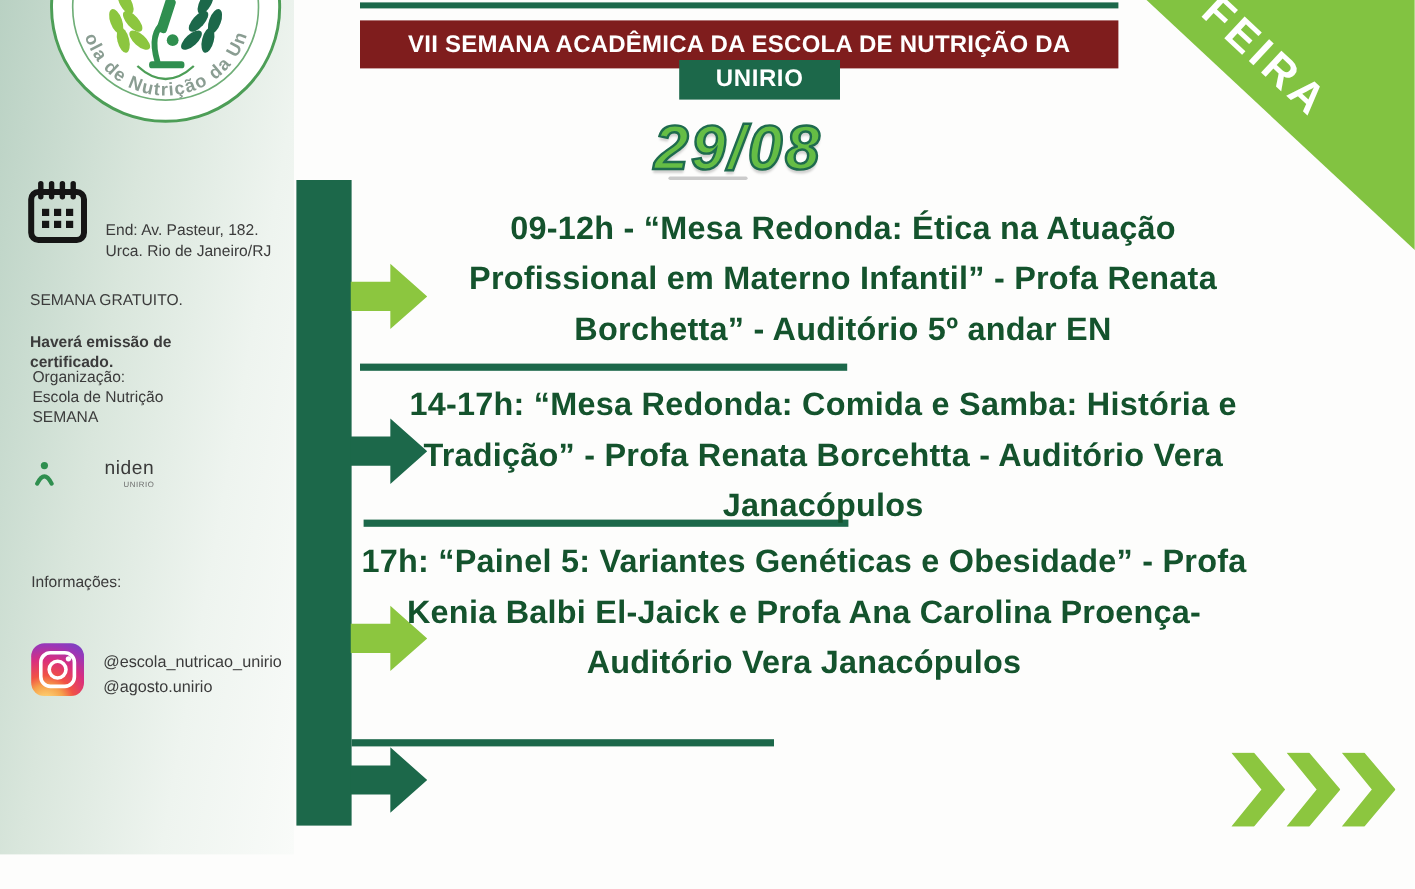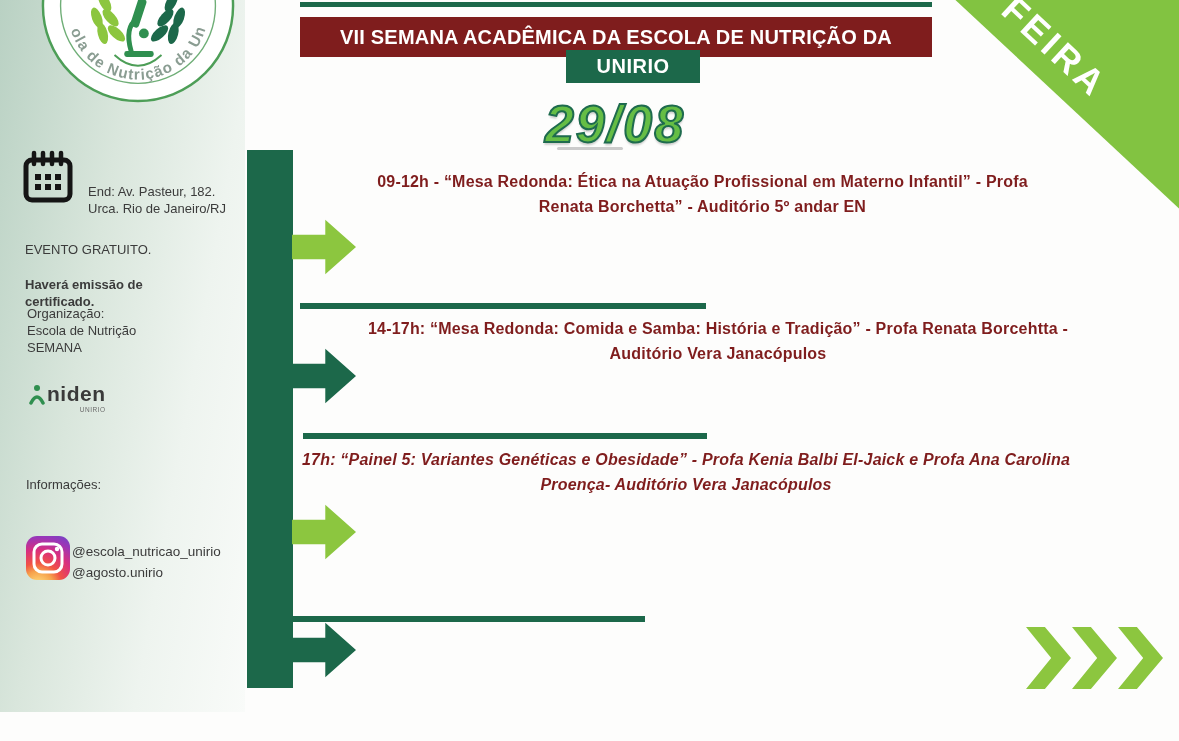--- a/index.html
+++ b/index.html
@@ -15,29 +15,29 @@
   .seal{position:absolute;left:40px;top:-92px;width:196px;height:196px;}
   .side-text{position:absolute;color:#3b3b3b;font-size:13px;line-height:1.32;}
   .date-range{left:88px;top:148px;width:142px;text-align:center;}
   .addr{left:88px;top:183px;width:155px;}
   .free{left:25px;top:241px;width:190px;}
   .cert{left:25px;top:276px;width:132px;font-weight:bold;}
   .org{left:27px;top:305px;width:170px;}
   .info-label{left:26px;top:476px;width:150px;}
   .cal-icon{position:absolute;left:22px;top:150px;width:52px;height:54px;}
   .niden{position:absolute;left:27px;top:383px;display:flex;align-items:flex-start;}
-  .niden-word{font-size:21px;font-weight:bold;color:#3a3a3a;letter-spacing:.5px;line-height:1;}
+  .niden-word{font-size:16px;font-weight:normal;color:#3a3a3a;letter-spacing:.5px;line-height:1;margin-left:40px;}
   .niden-sub{font-size:6.5px;color:#6b6b6b;text-align:right;letter-spacing:.5px;margin-top:2px;}
   .insta-row{position:absolute;left:26px;top:536px;display:flex;align-items:flex-start;}
   .insta-icon{
     width:44px;height:44px;border-radius:11px;flex:0 0 auto;
     background:radial-gradient(circle at 28% 115%,#fed373 8%,#f6a14b 26%,#f15245 40%,#d92e7f 62%,#9b36b7 82%,#6b46c9 100%);
     position:relative;
   }
-  .handles{margin-left:2px;margin-top:6px;font-size:13.5px;color:#3b3b3b;line-height:1.55;}
+  .handles{margin-left:16px;margin-top:6px;font-size:13.5px;color:#3b3b3b;line-height:1.55;}
   
   .top-strip{position:absolute;left:300px;top:2px;width:632px;height:5px;background:#1c684a;}
   .banner-l1{
     position:absolute;left:300px;top:17px;width:632px;height:40px;background:#7f1d1d;
     color:#fff;font-weight:bold;font-size:20px;letter-spacing:.2px;
     display:flex;align-items:center;justify-content:center;white-space:nowrap;
   }
   .banner-l2{
     position:absolute;left:566px;top:50px;width:134px;height:33px;background:#1c684a;
     color:#fff;font-weight:bold;font-size:20px;letter-spacing:.5px;
@@ -68,26 +68,26 @@
   .arrow.a2{top:347px;}
   .arrow.a3{top:503px;}
   .arrow.a4{top:621px;}
   .arrow.light{background:#8cc63f;}
   .arrow.dark{background:#1c684a;}
   .sep{position:absolute;height:6px;background:#1c684a;}
   .sep1{left:300px;top:303px;width:406px;}
   .sep2{left:303px;top:433px;width:404px;}
   .sep3{left:293px;top:616px;width:352px;}
   .sched{
-    position:absolute;color:#7f1d1d;font-weight:bold;font-size:16px;line-height:1.55;
+    position:absolute;color:#14532d;font-weight:bold;font-size:27px;line-height:1.55;
     text-align:center;letter-spacing:.2px;
   }
   .s1{left:355px;top:170px;width:695px;}
-  .s2{left:300px;top:317px;width:772px;margin-left:32px;}
-  .s3{left:296px;top:448px;width:780px;font-style:italic;}
+  .s2{left:300px;top:317px;width:772px;}
+  .s3{left:280px;top:448px;width:780px;}
   .s4{left:302px;top:635px;width:640px;}
   
   .chevrons{position:absolute;left:1026px;top:627px;display:flex;gap:1px;}
   .chev{
     width:45px;height:62px;background:#8cc63f;
     clip-path:polygon(0% 0%,42% 0%,100% 50%,42% 100%,0% 100%,56% 50%);
   }
 </style>
 </head>
 <body>
@@ -143,21 +143,21 @@
           <rect x="23" y="34" width="6" height="6"></rect>
           <rect x="33" y="34" width="6" height="6"></rect>
       </g>
     </svg>
 
     <div class="side-text addr">
       <div>End: Av. Pasteur, 182.</div>
       <div>Urca. Rio de Janeiro/RJ</div>
     </div>
 
-    <div class="side-text free">EVENTO GRATUITO.</div>
+    <div class="side-text free">SEMANA GRATUITO.</div>
     <div class="side-text cert">Haverá emissão de certificado.</div>
 
     <div class="side-text org">
       <div>Organização:</div>
       <div>Escola de Nutrição</div>
       <div>SEMANA</div>
     </div>
 
     <div class="niden">
       <svg width="20" height="22" viewBox="0 0 20 22">

